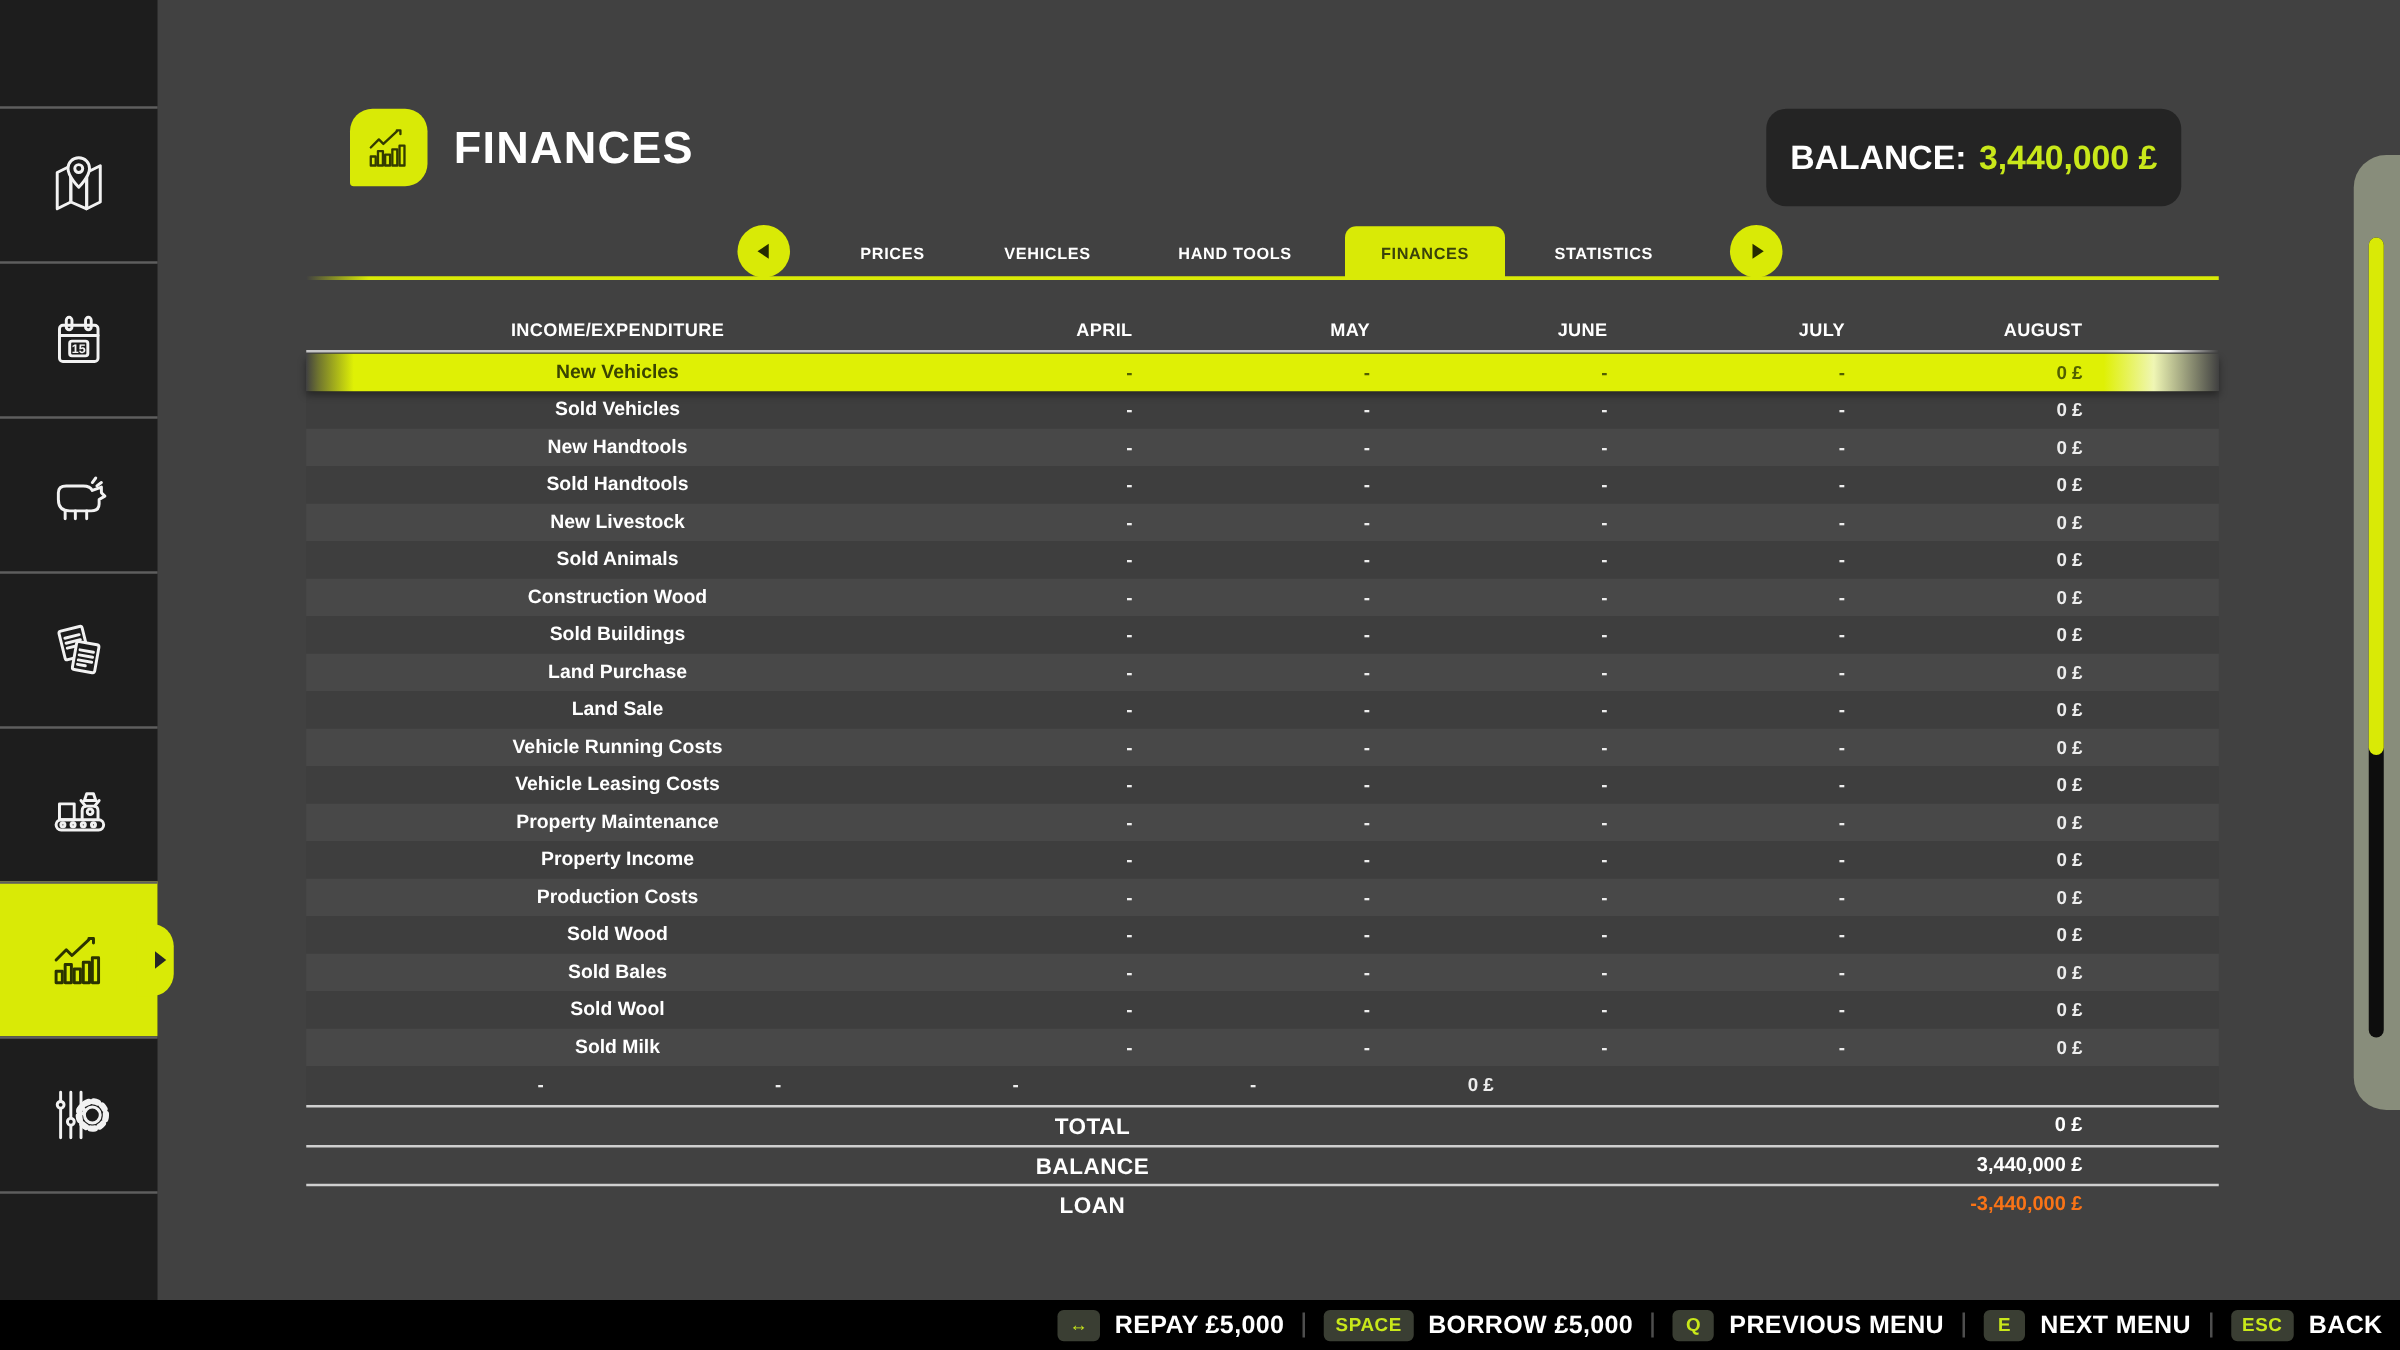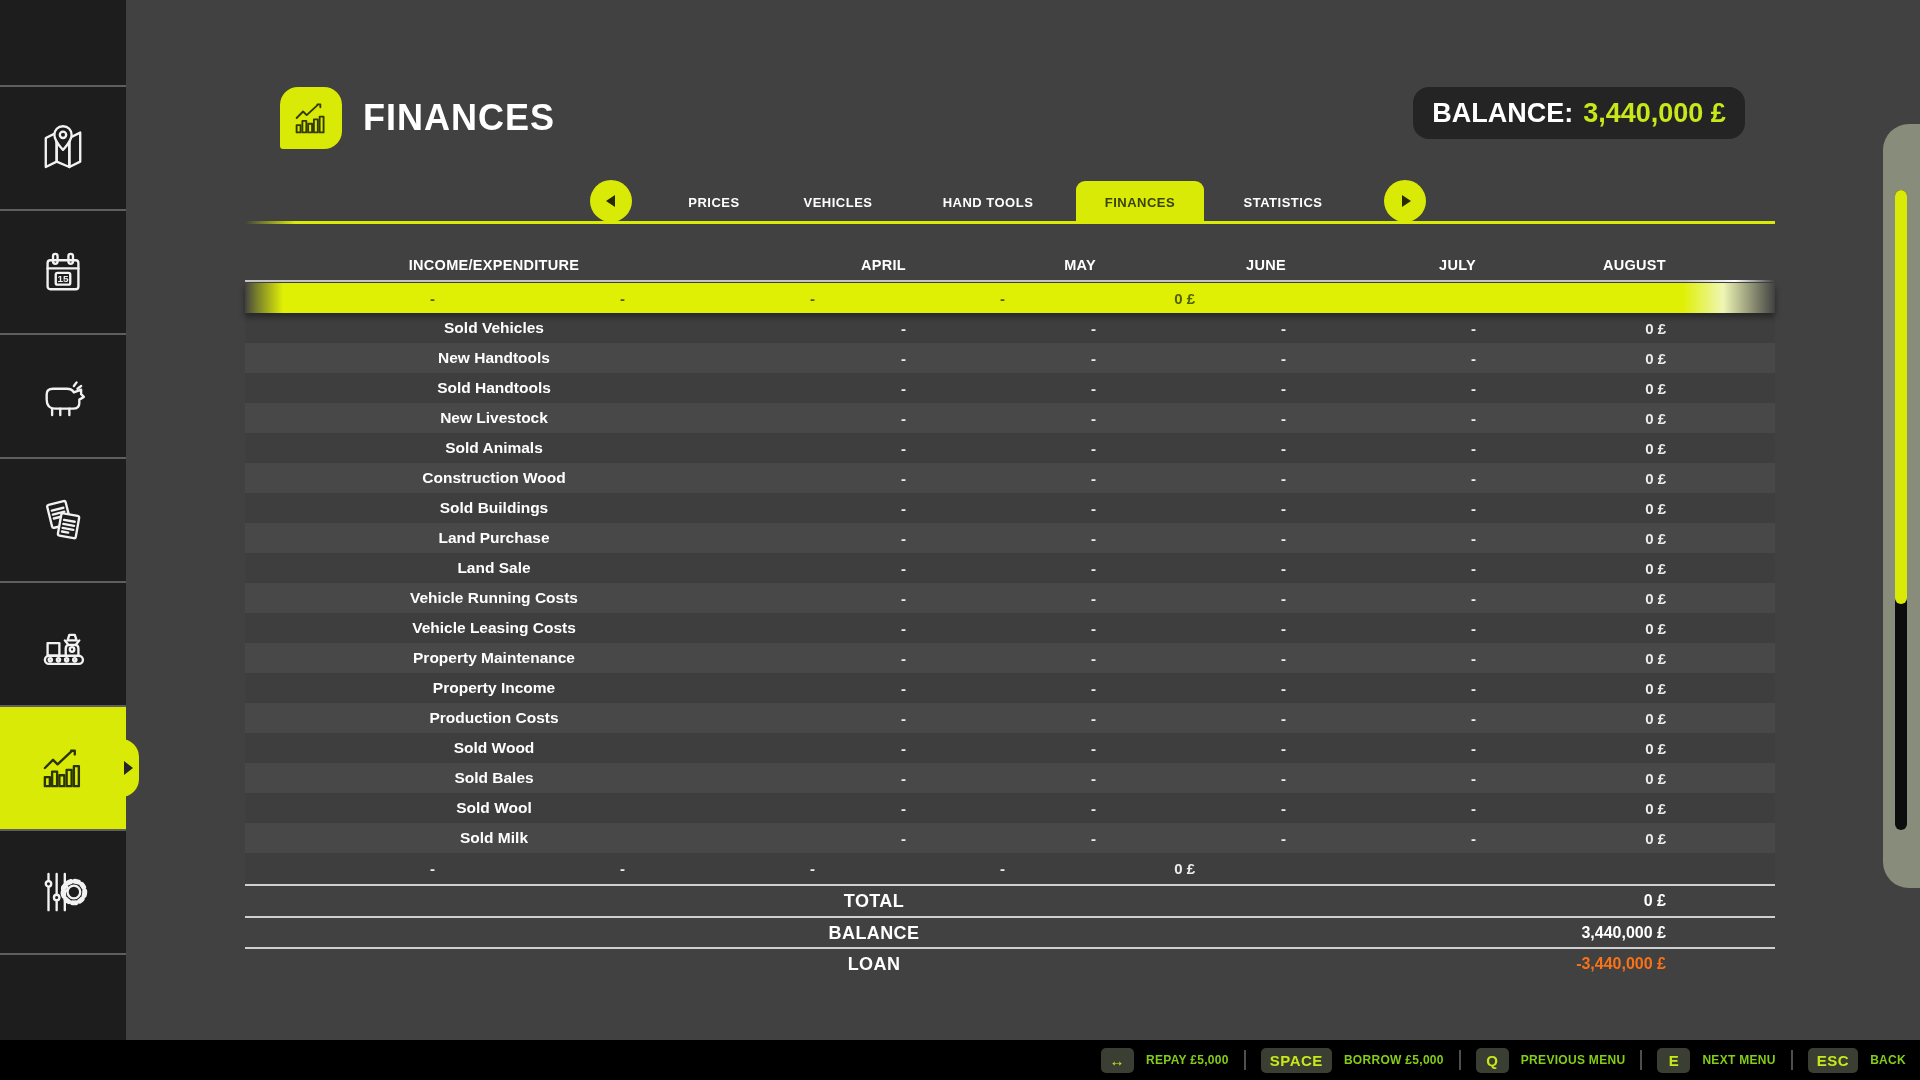--- a/index.html
+++ b/index.html
@@ -18,21 +18,21 @@
   .side-item.active::after{content:'';position:absolute;right:-7px;top:50%;transform:translateY(-50%);
              border-left:9px solid #262626;border-top:7px solid transparent;border-bottom:7px solid transparent;z-index:6;}
   .sicon{width:58px;height:58px;stroke:#f2f2f2;fill:none;stroke-width:2.6;stroke-linecap:round;stroke-linejoin:round;position:relative;z-index:7;}
   .side-item.active .sicon{stroke:#2b3300;}
 
   
   .header-icon{position:absolute;left:280px;top:87px;width:62px;height:62px;background:#d9ea06;
                border-radius:18px 18px 18px 3px;display:flex;align-items:center;justify-content:center;}
   .hicon{width:46px;height:46px;stroke:#333b00;fill:none;stroke-width:2.6;stroke-linecap:round;stroke-linejoin:round;}
   .page-title{position:absolute;left:363px;top:97px;font-size:36px;font-weight:bold;color:#fff;letter-spacing:1px;}
-  .balance-badge{position:absolute;left:1413px;top:87px;width:332px;height:52px;background:#242424;border-radius:16px;
+  .balance-badge{position:absolute;left:1413px;top:87px;width:332px;height:78px;background:#242424;border-radius:16px;
                  display:flex;align-items:center;justify-content:center;gap:10px;font-size:27px;font-weight:bold;}
   .balance-badge .lbl{color:#fff;}
   .balance-badge .val{color:#c9e81a;}
 
   
   .tabs{position:absolute;left:0;top:181px;width:1920px;height:42px;}
   .tab{position:absolute;top:0;height:42px;line-height:44px;text-align:center;color:#fff;
        font-weight:bold;font-size:13px;letter-spacing:0.5px;cursor:pointer;}
   .tab.active{background:#d9ea06;color:#3a420a;border-radius:9px 9px 0 0;}
   .tab-underline{position:absolute;left:245px;top:221px;width:1530px;height:3px;
@@ -71,21 +71,21 @@
   .scroll-track{position:absolute;right:0;top:124px;width:37px;height:764px;background:#888d7b;border-radius:26px 0 0 26px;}
   .scroll-groove{position:absolute;left:12px;top:66px;width:12px;height:640px;background:#0d0d0d;border-radius:7px;}
   .scroll-thumb{position:absolute;left:12px;top:66px;width:12px;height:414px;background:#d9ea06;border-radius:7px;cursor:pointer;}
 
   
   .hotbar{position:absolute;left:0;bottom:0;width:1920px;height:40px;background:#000;box-sizing:border-box;
           display:flex;align-items:center;justify-content:flex-end;gap:15px;padding-right:14px;z-index:8;}
   .hk{display:flex;align-items:center;gap:12px;}
   .keycap{background:#3a3e33;color:#c9e81a;border-radius:5px;font-weight:bold;font-size:15px;
           padding:4px 9px;min-width:15px;text-align:center;letter-spacing:0.5px;}
-  .hk-label{color:#84cc16;font-weight:bold;font-size:12px;letter-spacing:0.3px;}
+  .hk-label{color:#ffffff;font-weight:bold;font-size:20px;letter-spacing:0.3px;}
   .hk-div{width:2px;height:20px;background:#4e4e4e;}
 
   .symbols{position:absolute;width:0;height:0;overflow:hidden;}
 </style>
 </head>
 <body>
 
 <svg class="symbols" aria-hidden="true">
   <symbol id="map-icon" viewBox="0 0 64 64">
     <path d="M13 21 L25 15 V47 L13 53 Z"></path>
@@ -220,20 +220,21 @@
       <div class="cell-val">APRIL</div>
       <div class="cell-val">MAY</div>
       <div class="cell-val">JUNE</div>
       <div class="cell-val">JULY</div>
       <div class="cell-val">AUGUST</div>
       <div class="row-spacer"></div>
     </div>
   <div class="head-divider"></div>
   <div class="tbody" id="tbody">
       <div class="trow highlight">
+        <div class="cell-label">New Vehicles</div>
         <div class="cell-val">-</div>
         <div class="cell-val">-</div>
         <div class="cell-val">-</div>
         <div class="cell-val">-</div>
         <div class="cell-val">0 £</div>
         <div class="row-spacer"></div>
       </div>
       <div class="trow">
         <div class="cell-label">Sold Vehicles</div>
         <div class="cell-val">-</div>

